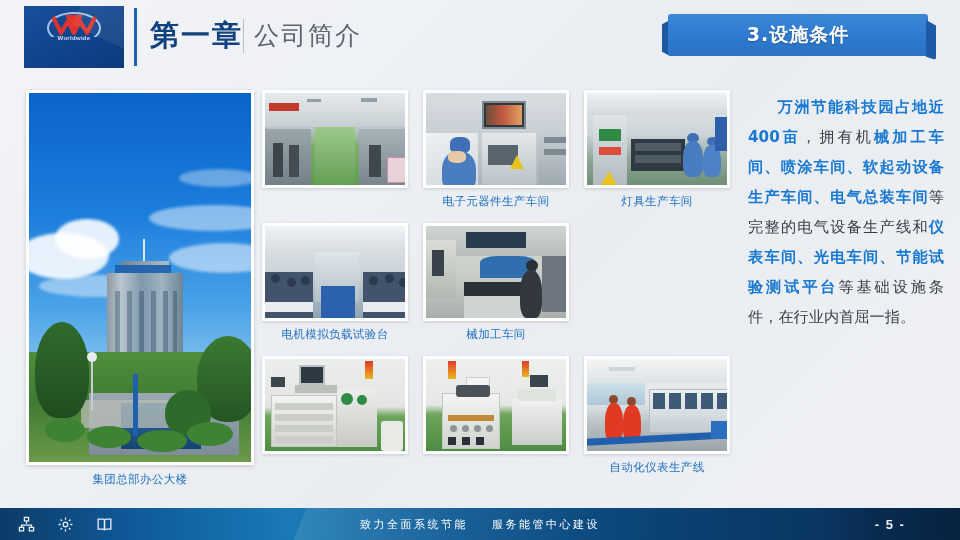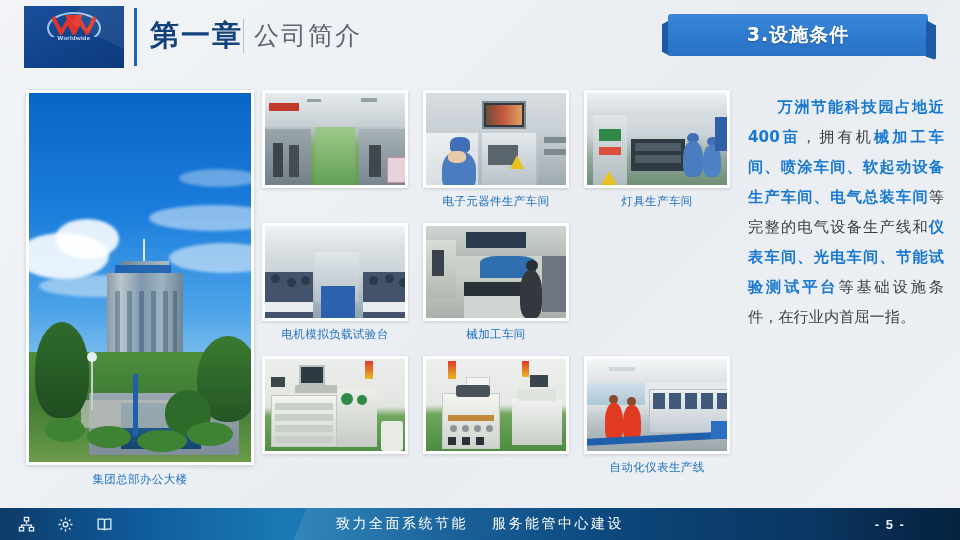--- a/index.html
+++ b/index.html
@@ -171,21 +171,21 @@
   .footer:before{
     content:""; position:absolute; left:300px; top:0; width:300px; height:32px;
     background:linear-gradient(90deg,rgba(255,255,255,.10),rgba(255,255,255,0));
     transform:skewX(-22deg);
   }
   .f-icons{ position:absolute; left:18px; top:0; height:32px; display:flex; align-items:center; gap:22px; }
   .f-icon{ width:17px; height:17px; color:#e8f1fa; display:block; }
   .f-center{
     position:absolute; left:0; right:0; top:0; height:32px;
     display:flex; align-items:center; justify-content:center; gap:24px;
-    color:#ffffff; font-size:14px; letter-spacing:2.5px;
+    color:#ffffff; font-size:11px; letter-spacing:2.5px;
     font-family:"DejaVu Sans",sans-serif;
   }
   .f-page{
     position:absolute; right:0; top:0; width:140px; height:32px;
     display:flex; align-items:center; justify-content:center;
     color:#eaf2fa; font-size:13px; letter-spacing:1.5px; font-weight:bold;
     background:linear-gradient(90deg,rgba(8,40,74,0) 0%,rgba(8,40,74,.55) 35%,rgba(6,32,60,.8) 100%);
   }
 </style>
 </head>

